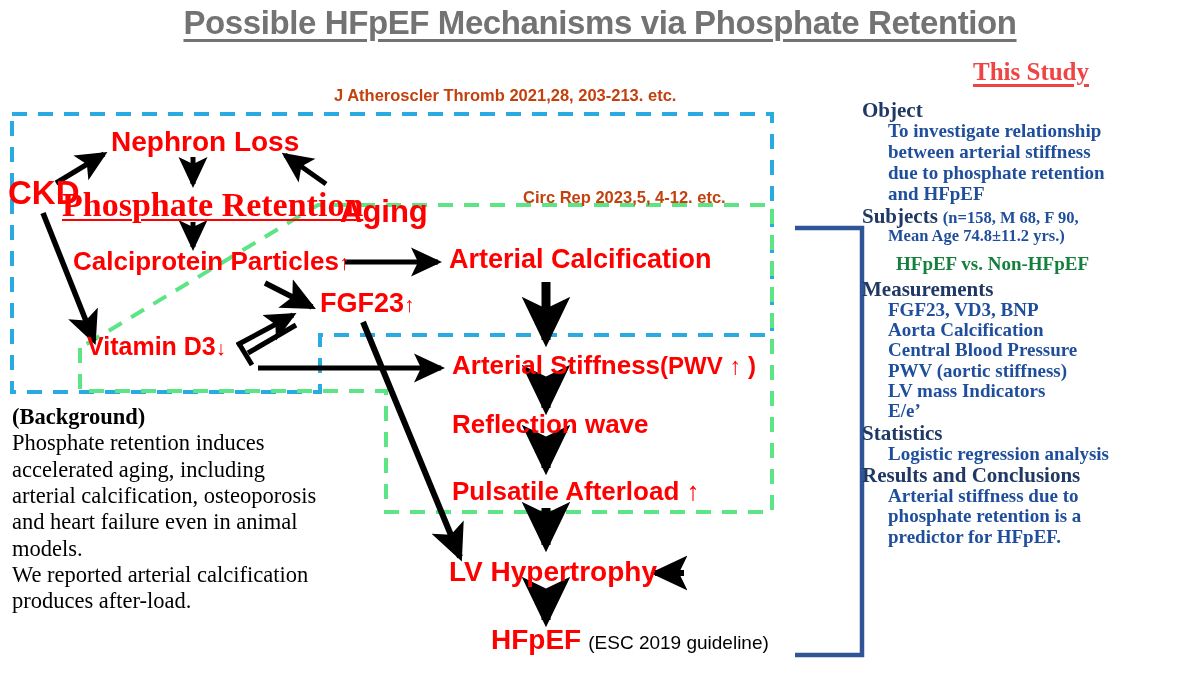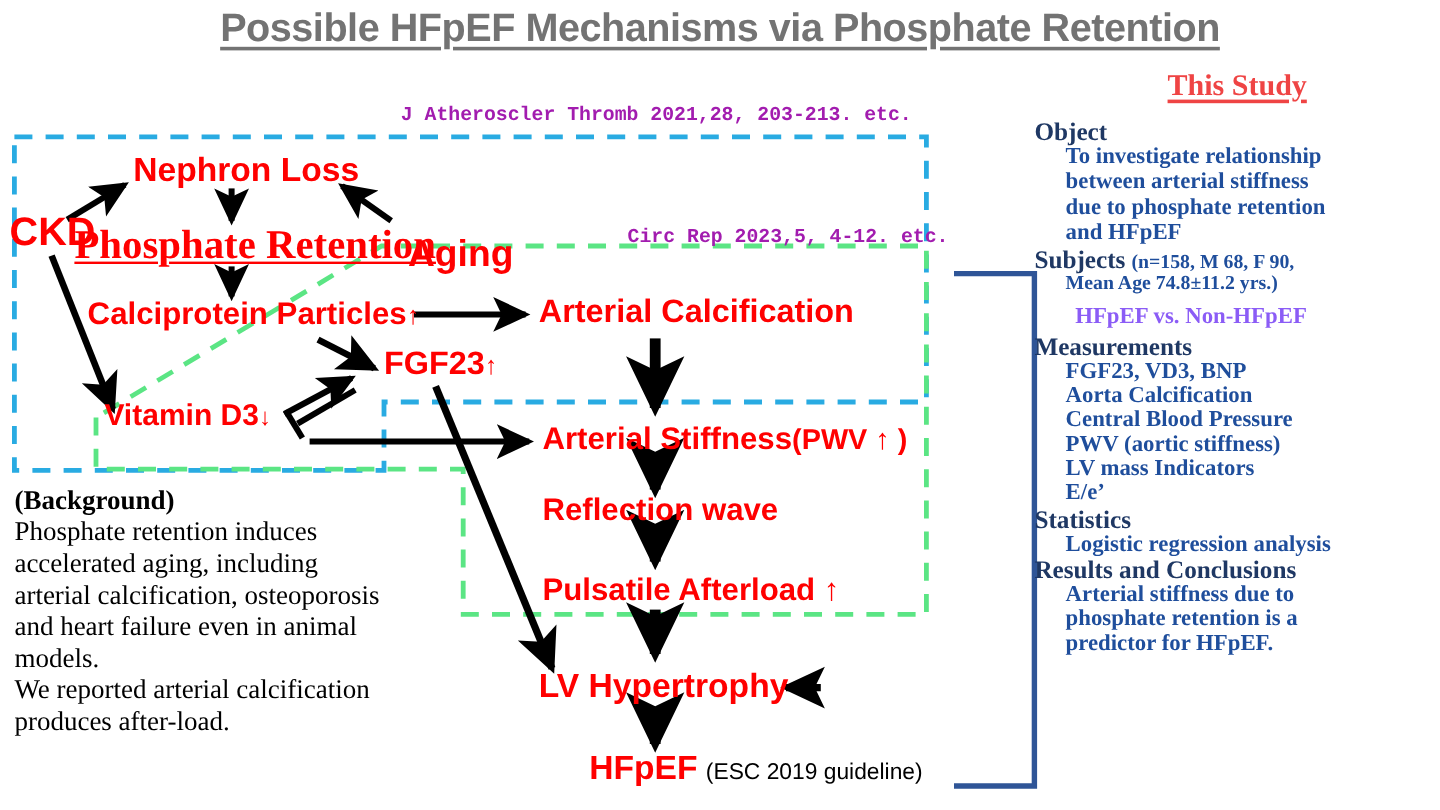--- a/index.html
+++ b/index.html
@@ -24,22 +24,22 @@
   
   .node{
     color:#FF0000;font-weight:bold;
     font-family:"Liberation Sans",sans-serif;
     white-space:nowrap;line-height:1;
   }
   .node.u{text-decoration:underline;text-decoration-thickness:2px;text-underline-offset:3px;}
 
   
   .cite{
-    color:#a21caf;font-weight:bold;font-size:16.5px;
-    font-family:Liberation Mono, monospace;white-space:nowrap;
+    color:#c2410c;font-weight:bold;font-size:16.5px;
+    font-family:Liberation Sans, sans-serif;white-space:nowrap;
   }
   .bg-block{
     font-family:"Liberation Serif",serif;color:#000;
     font-size:22.5px;line-height:1.17;
   }
   .bg-block .hd{font-weight:bold;}
   .paren{
     font-family:"Liberation Sans",sans-serif;
     color:#000;font-weight:normal;
   }
@@ -52,21 +52,21 @@
   }
   #study .st-title{
     text-align:center;font-weight:bold;font-size:25px;color:#ef4444;
     text-decoration:underline;text-underline-offset:4px;
     text-decoration-thickness:2.5px;margin-bottom:13px;
   }
   #study .h{font-weight:bold;font-size:21px;color:#1F3864;line-height:1.05;}
   #study .b{font-weight:bold;font-size:19px;color:#1F4E9C;line-height:1.1;padding-left:26px;}
   #study .b.tight{line-height:1.07;}
   #study .small{font-size:16.5px;}
-  #study .hl{font-weight:bold;font-size:19px;color:#8b5cf6;line-height:1.1;padding-left:34px;}
+  #study .hl{font-weight:bold;font-size:19px;color:#15803d;line-height:1.1;padding-left:34px;}
 
   
   #overlay{position:absolute;left:0;top:0;width:1200px;height:675px;pointer-events:none;}
 </style>
 </head>
 <body>
 
 <div class="stage">
 
   <svg id="overlay" viewBox="0 0 1200 675">

